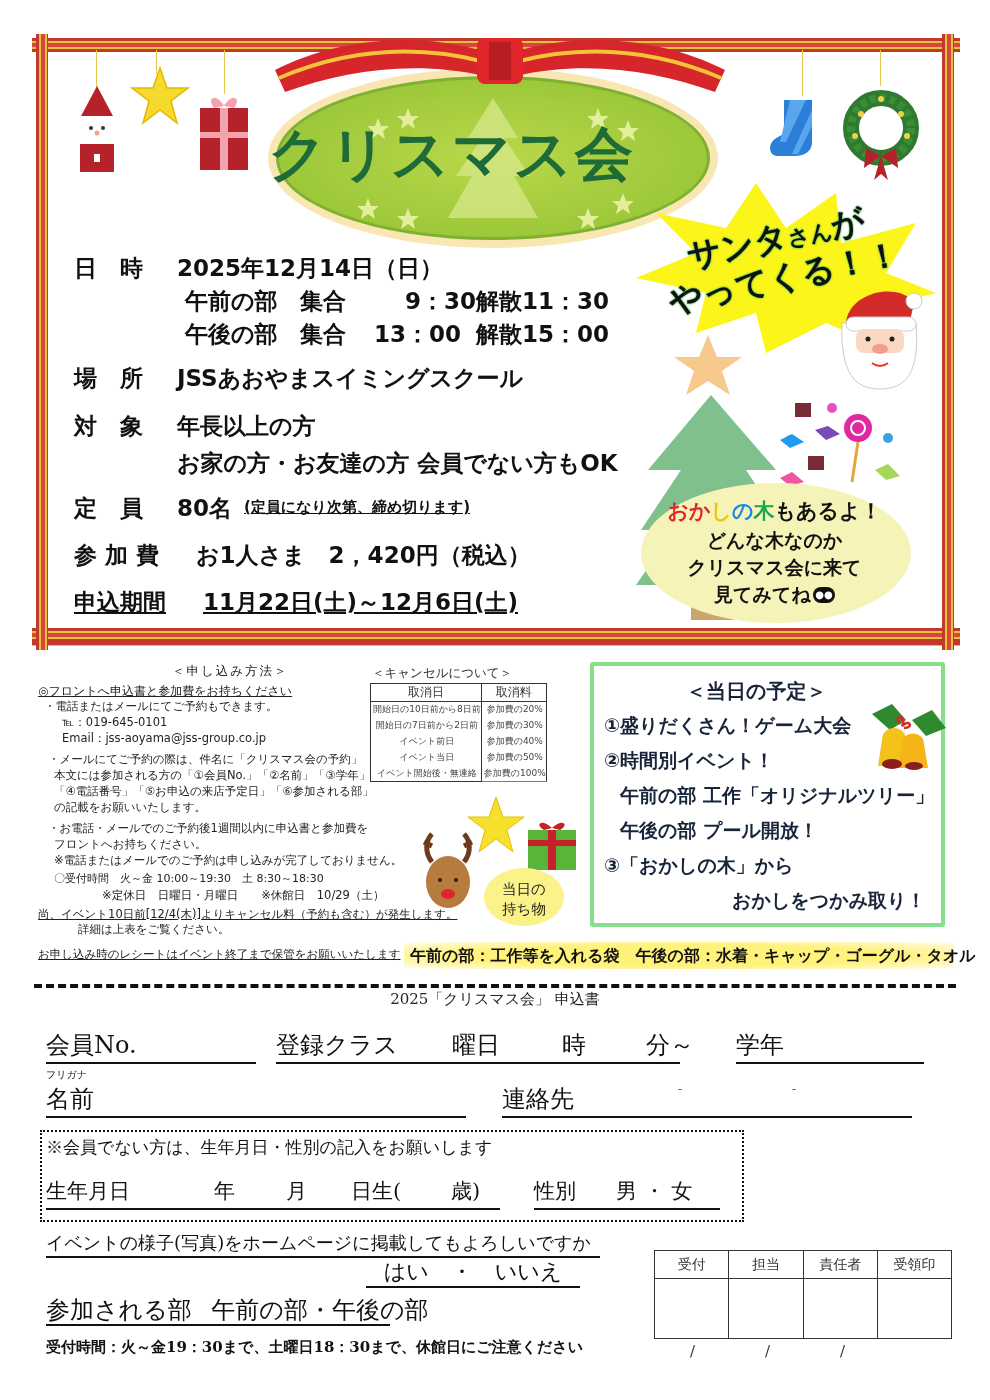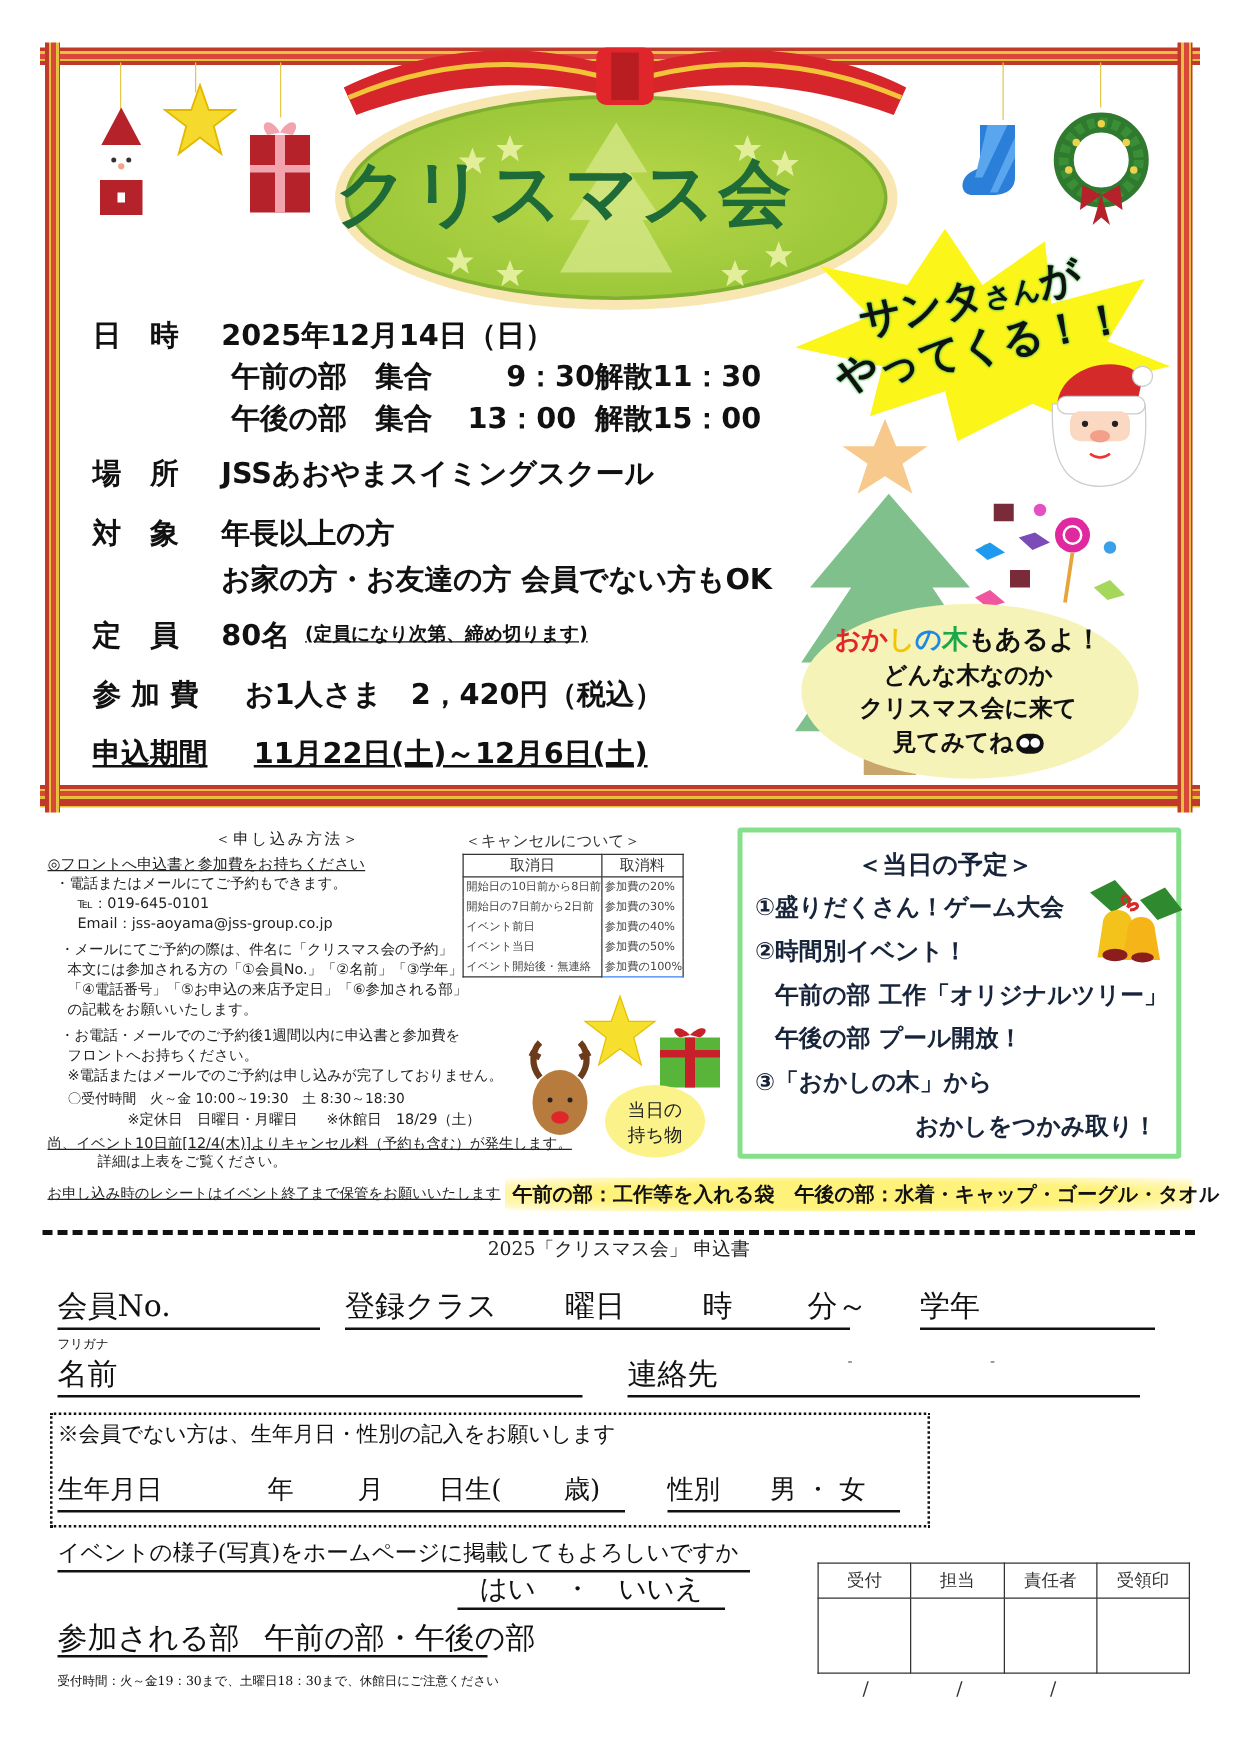--- a/index.html
+++ b/index.html
@@ -35,21 +35,21 @@
   
   #tree-oval { position: absolute; left: 641px; top: 483px; width: 270px; height: 140px; border-radius: 50%; background: #f6f3b8; }
   #okashi-text { position: absolute; left: 632px; top: 497px; width: 285px; text-align: center; font-weight: bold; font-size: 19px; line-height: 1.42; color: #111; }
   #okashi-title { font-size: 21px; }
 
   
   .small-txt { position: absolute; font-family: "DejaVu Sans", sans-serif; font-size: 11.5px; color: #222; white-space: nowrap; line-height: 1.35; }
   .u { text-decoration: underline; }
 
   
-  #cancel-table { position: absolute; left: 370px; top: 683px; width: 172px; border-collapse: collapse; border: 1.5px solid #333; font-size: 9px; color: #444; }
+  #cancel-table { position: absolute; left: 370px; top: 683px; width: 172px; border-collapse: collapse; border: 1.5px solid #333; font-size: 9px; color: #444; text-align: center; }
   #cancel-table th { font-weight: normal; font-size: 12px; color: #333; border: 1px solid #333; height: 17px; }
   #cancel-table td { border-left: 1px solid #333; border-right: 1px solid #333; height: 16px; padding-left: 2px; white-space: nowrap; }
 
   
   #schedule-box { position: absolute; left: 590px; top: 662px; width: 355px; height: 265px; border: 4px solid #86df8a; border-radius: 3px; background: #fff; }
   .sch-line { position: absolute; font-weight: bold; font-size: 19px; color: #17243a; white-space: nowrap; }
 
   
   #belongings-bar { position: absolute; left: 404px; top: 942px; width: 550px; height: 27px; background: radial-gradient(ellipse at center,#fff27a 55%,#fff9c8 85%,rgba(255,255,255,0) 100%); }
   #belongings-text { position: absolute; left: 410px; top: 946px; font-size: 16px; font-weight: bold; color: #111; white-space: nowrap; }
@@ -224,21 +224,21 @@
 <div class="small-txt" style="left:62px;top:715px;">℡：019-645-0101</div>
 <div class="small-txt" style="left:62px;top:731px;">Email：jss-aoyama@jss-group.co.jp</div>
 <div class="small-txt" style="left:48px;top:752px;">・メールにてご予約の際は、件名に「クリスマス会の予約」</div>
 <div class="small-txt" style="left:54px;top:768px;">本文には参加される方の「①会員No.」「②名前」「③学年」</div>
 <div class="small-txt" style="left:54px;top:784px;">「④電話番号」「⑤お申込の来店予定日」「⑥参加される部」</div>
 <div class="small-txt" style="left:54px;top:800px;">の記載をお願いいたします。</div>
 <div class="small-txt" style="left:48px;top:821px;">・お電話・メールでのご予約後1週間以内に申込書と参加費を</div>
 <div class="small-txt" style="left:54px;top:837px;">フロントへお持ちください。</div>
 <div class="small-txt" style="left:54px;top:853px;">※電話またはメールでのご予約は申し込みが完了しておりません。</div>
 <div class="small-txt" style="left:38px;top:872px;font-size:11px;margin-left:16px;">〇受付時間　火～金 10:00～19:30　土 8:30～18:30</div>
-<div class="small-txt" style="left:102px;top:888px;">※定休日　日曜日・月曜日　　※休館日　18/29（土）</div>
+<div class="small-txt" style="left:102px;top:888px;">※定休日　日曜日・月曜日　　※休館日　10/29（土）</div>
 <div class="small-txt u" style="left:38px;top:907px;">尚、イベント10日前[12/4(木)]よりキャンセル料（予約も含む）が発生します。</div>
 <div class="small-txt" style="left:38px;top:922px;margin-left:40px;">詳細は上表をご覧ください。</div>
 <div class="small-txt u" style="left:38px;top:947px;">お申し込み時のレシートはイベント終了まで保管をお願いいたします</div>
 
 <div class="small-txt" style="left:372px;top:665px;font-size:12.5px;color:#333;">＜キャンセルについて＞</div>
 <table id="cancel-table">
   <thead>
     <tr>
       <th style="width:134px;">取消日</th>
       <th>取消料</th>
@@ -346,21 +346,21 @@
   <span style="position:absolute;left:82px;">男 ・ 女</span>
 </div>
 
 <div class="f-field serif" style="left:46px;top:1230px;width:554px;height:28px;font-size:18px;line-height:26px;"><span>イベントの様子(写真)をホームページに掲載してもよろしいですか</span></div>
 <div class="f-field serif" style="left:366px;top:1258px;width:214px;height:30px;font-size:22px;line-height:28px;text-align:center;"><span>はい　・　いいえ</span></div>
 
 <div class="f-field serif" style="left:46px;top:1296px;width:344px;height:30px;font-size:24px;line-height:28px;">
   <span>参加される部</span>
   <span style="margin-left:12px;">午前の部・午後の部</span>
 </div>
-<div class="f-plain serif" style="left:46px;top:1338px;font-size:10px;">受付時間：火～金19：30まで、土曜日18：30まで、休館日にご注意ください</div>
+<div class="f-plain serif" style="left:46px;top:1338px;font-size:15px;font-weight:bold;">受付時間：火～金19：30まで、土曜日18：30まで、休館日にご注意ください</div>
 
 <table id="staff-table" class="serif">
   <thead>
     <tr>
       <th>受付</th>
       <th>担当</th>
       <th>責任者</th>
       <th>受領印</th>
     </tr>
   </thead>

